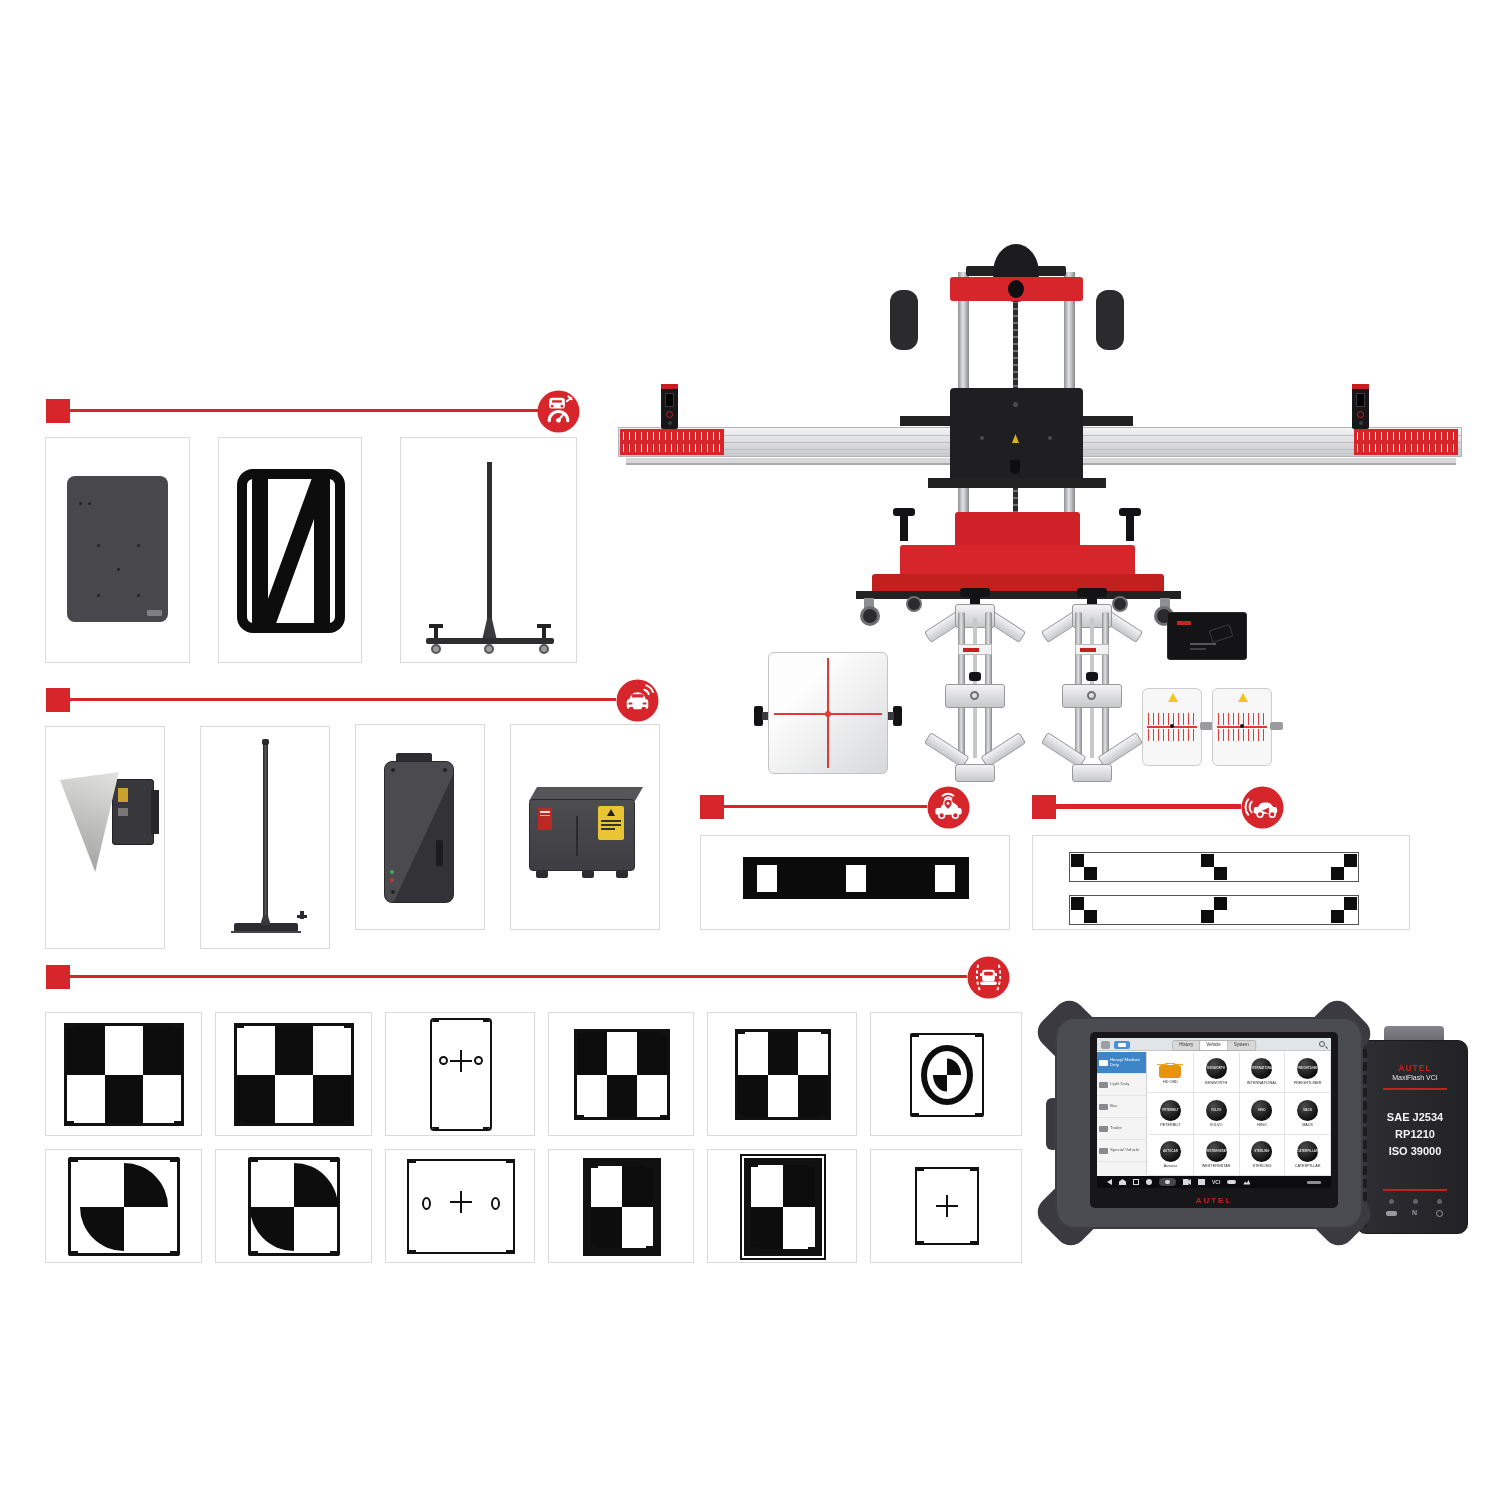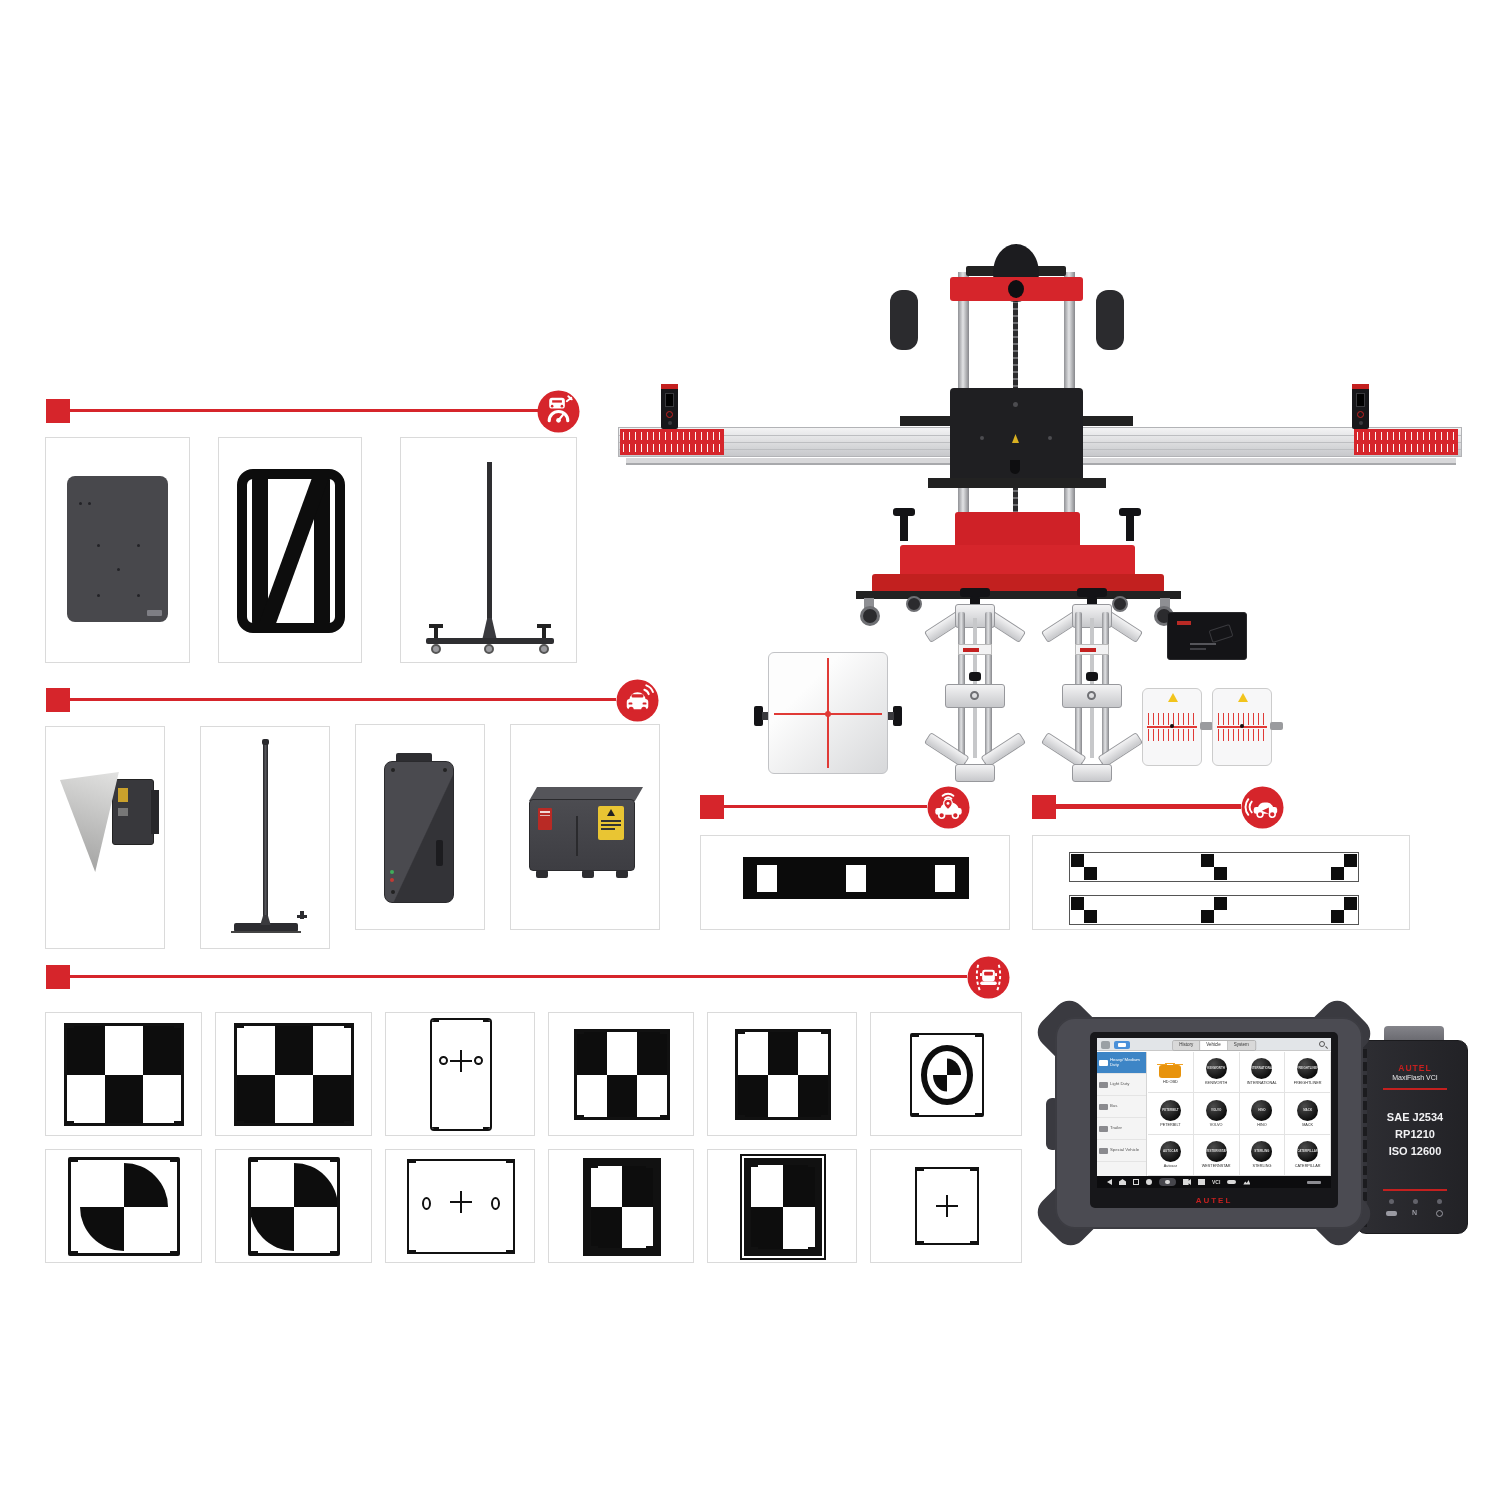--- a/index.html
+++ b/index.html
@@ -593,21 +593,21 @@
   <div>
     <div class="abs" style="left:1384px;top:1026px;width:60px;height:24px;border-radius:4px;background:linear-gradient(180deg,#84848a,#5a5a60)"></div>
     <div class="abs" style="left:1356px;top:1040px;width:112px;height:194px;border-radius:10px;background:linear-gradient(90deg,#2e2e33,#222226);border:1px solid #1b1b1e">
       <div class="abs" style="left:0;top:8px;width:10px;height:178px;background:repeating-linear-gradient(180deg,#1c1c1f 0 9px,#34343a 9px 13px)"></div>
       <div class="abs" style="left:10px;right:4px;top:22px;text-align:center;font-size:8.5px;font-weight:bold;letter-spacing:1px;color:#c4201f">AUTEL</div>
       <div class="abs" style="left:10px;right:4px;top:33px;text-align:center;font-size:7px;color:#e8e8ea">MaxiFlash VCI</div>
       <div class="vci-line" style="left:26px;top:47px;width:64px"></div>
       <div class="abs" style="left:10px;right:4px;top:68px;text-align:center;font-size:11px;font-weight:bold;color:#f2f2f4;line-height:17px">
         <div>SAE J2534</div>
         <div>RP1210</div>
-        <div>ISO 12600</div>
+        <div>ISO 39000</div>
       </div>
       <div class="vci-line" style="left:26px;top:148px;width:64px"></div>
       <div class="abs" style="left:32px;top:158px;width:5px;height:5px;border-radius:50%;background:#62626a"></div>
       <div class="abs" style="left:56px;top:158px;width:5px;height:5px;border-radius:50%;background:#62626a"></div>
       <div class="abs" style="left:80px;top:158px;width:5px;height:5px;border-radius:50%;background:#62626a"></div>
       <div class="abs" style="left:29px;top:170px;width:11px;height:5px;background:#9a9aa2;border-radius:2px"></div>
       <div class="abs" style="left:55px;top:168px;font-size:7px;color:#9a9aa2;font-weight:bold">N</div>
       <div class="abs" style="left:79px;top:169px;width:7px;height:7px;border:1.5px solid #9a9aa2;border-radius:50%"></div>
     </div>
   </div>

